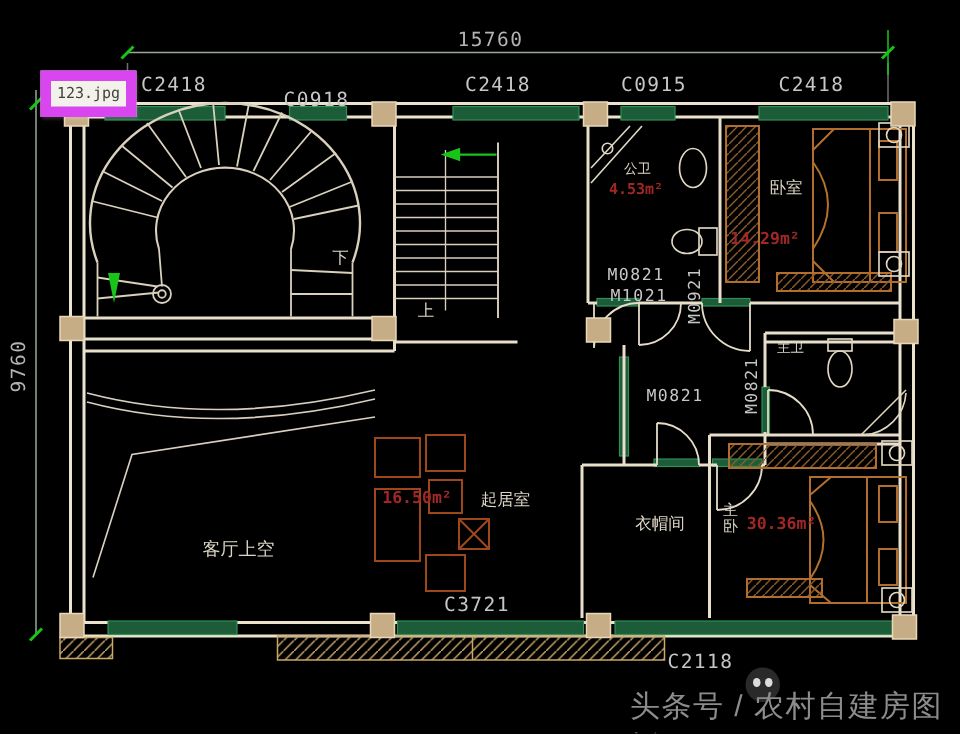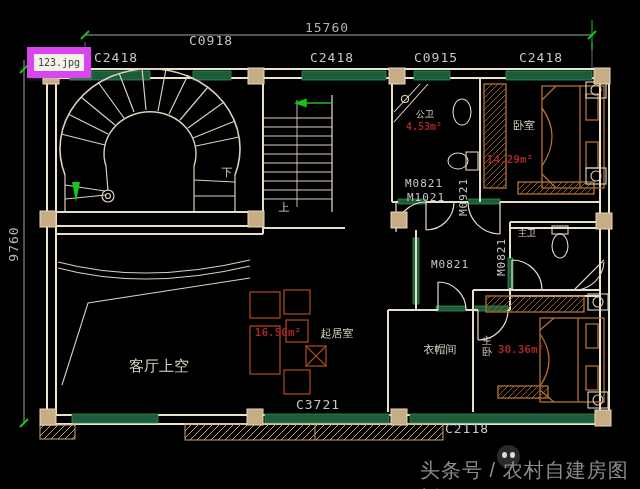--- a/index.html
+++ b/index.html
@@ -1,21 +1,21 @@
 <!DOCTYPE html>
 <html><head>
 <meta charset="utf-8">
 <style>
   html,body{margin:0;padding:0;background:#000;}
   #stage{position:relative;width:640px;height:489px;background:#000;overflow:hidden;
          font-family:"DejaVu Sans Mono","Liberation Mono",monospace;}
   #drawing{position:absolute;left:0;top:0;}
   .lbl{position:absolute;color:#c8c8c8;white-space:nowrap;transform:translate(-50%,-50%);
        font-family:"DejaVu Sans Mono","Liberation Mono",monospace;line-height:1;}
-  .s9{font-size:9px;}.s10{font-size:10px;}.s11{font-size:11px;}.s12{font-size:15px;}.s13{font-size:13px;}
+  .s9{font-size:9px;}.s10{font-size:10px;}.s11{font-size:11px;}.s12{font-size:12px;}.s13{font-size:13px;}
   .dim{color:#b3b3b3;letter-spacing:1px;}
   .code{color:#c6c6c6;letter-spacing:1px;}
   .room{color:#ddd6c6;}
   .red{color:#a12727;font-weight:bold;}
   .vert{transform:translate(-50%,-50%) rotate(-90deg);}
   .stack{white-space:normal;width:12px;word-break:break-all;line-height:11px;text-align:center;}
   #filetag{position:absolute;left:27px;top:47px;width:50px;height:17px;background:#f2f1ea;
            border:7px solid #d946ef;box-shadow:1px 2px 2px rgba(255,255,255,.15);
            color:#44413a;font-size:10px;text-align:center;line-height:17px;}
   #wm-gray{position:absolute;left:420px;top:457px;font-size:20px;color:#8c8c8c;
@@ -206,26 +206,26 @@
     <rect x="595" y="410" width="16" height="16"></rect>
   </g>
 </svg>
 
 <div id="filetag">123.jpg</div>
 
 <div class="lbl dim s13" style="left:327px;top:27px;">15760</div>
 <div class="lbl dim s13 vert" style="left:13px;top:244px;">9760</div>
 
 <div class="lbl code s13" style="left:116px;top:57px;">C2418</div>
-<div class="lbl code s13" style="left:211px;top:40px;">C0918</div>
+<div class="lbl code s13" style="left:211px;top:67px;">C0918</div>
 <div class="lbl code s13" style="left:332px;top:57px;">C2418</div>
 <div class="lbl code s13" style="left:436px;top:57px;">C0915</div>
 <div class="lbl code s13" style="left:541px;top:57px;">C2418</div>
 <div class="lbl code s13" style="left:318px;top:404px;">C3721</div>
-<div class="lbl code s13" style="left:467px;top:428px;">C2118</div>
+<div class="lbl code s13" style="left:467px;top:442px;">C2118</div>
 
 <div class="lbl code s11" style="left:424px;top:183px;">M0821</div>
 <div class="lbl code s11" style="left:426px;top:197px;">M1021</div>
 <div class="lbl code s11 vert" style="left:463px;top:197px;">M0921</div>
 <div class="lbl code s11" style="left:450px;top:264px;">M0821</div>
 <div class="lbl code s11 vert" style="left:501px;top:257px;">M0821</div>
 
 <div class="lbl room s9" style="left:410px;top:114px;margin-left:15px;">公卫</div>
 <div class="lbl red s10" style="left:424px;top:127px;">4.53m²</div>
 <div class="lbl room s11" style="left:524px;top:125px;">卧室</div>

